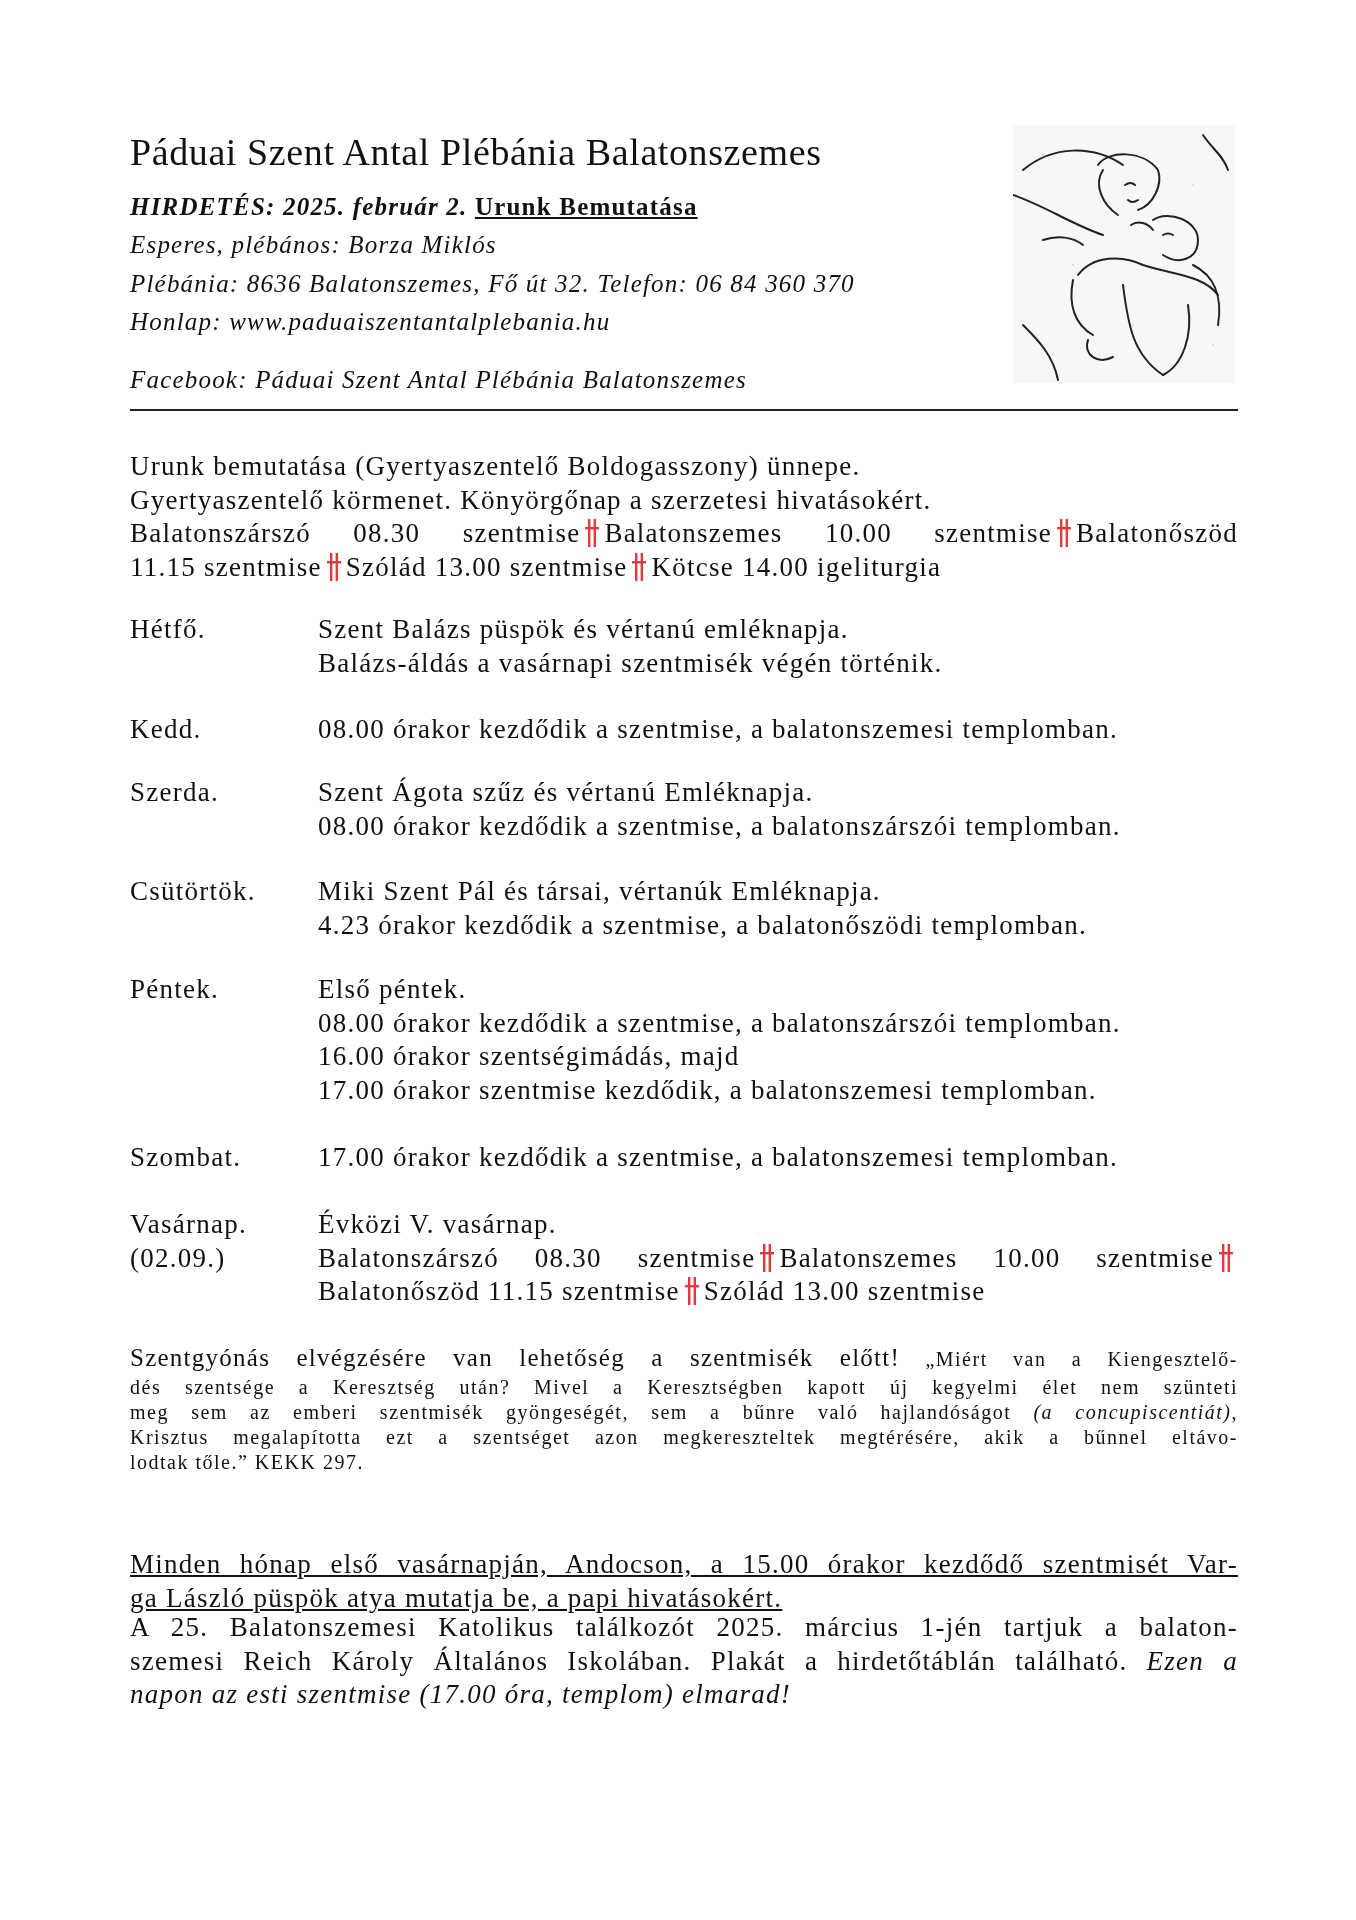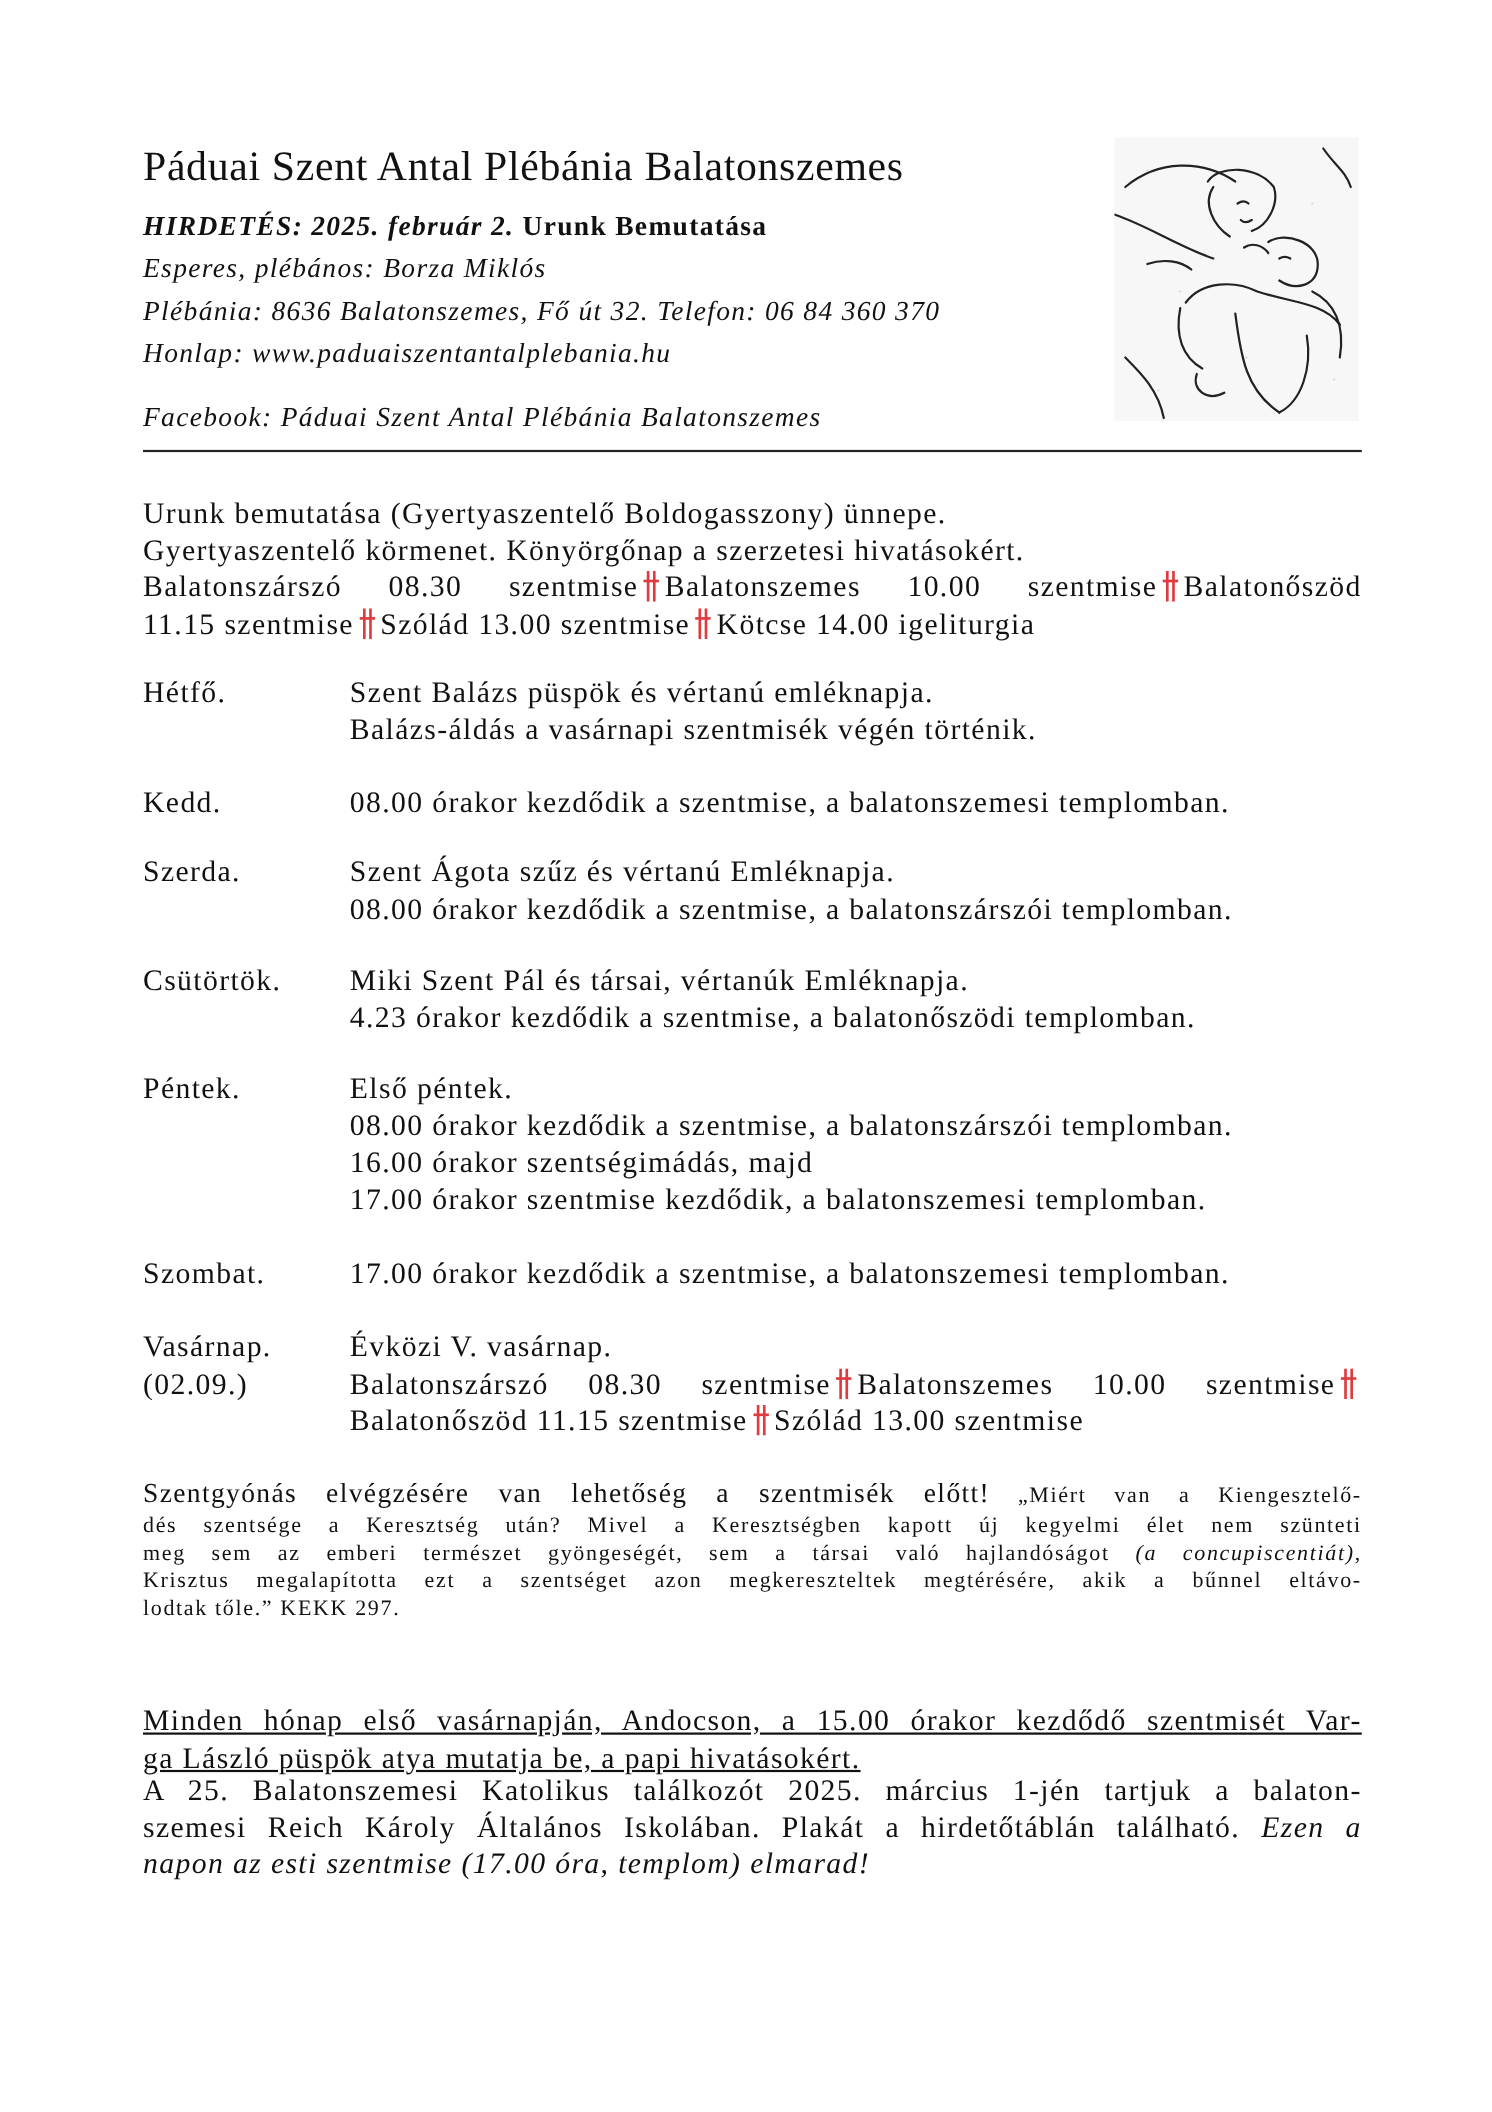--- a/index.html
+++ b/index.html
@@ -12,21 +12,21 @@
   .abs { position: absolute; text-align: right; }
   .title {
     left: 0; top: 130px; font-size: 38px; letter-spacing: 0.6px;
     font-family: "Liberation Serif", "DejaVu Serif", serif; white-space: nowrap;
   }
   .hdr-line {
     left: 0; font-size: 25px; letter-spacing: 1.2px; white-space: nowrap;
     font-family: "Liberation Serif", "DejaVu Serif", serif;
   }
   .hdr-line.it { font-style: italic; }
-  .bold { font-weight: bold; }
+  .bold { font-weight: bold; text-decoration: underline; }
   .bi { font-weight: bold; font-style: italic; }
   .rule { left: 0; top: 409px; width: 1108px; height: 0; border-top: 2px solid #222; }
   .portrait {
     position: absolute; left: 1013px; top: 125px; width: 222px; height: 258px;
     background: #fafafa; overflow: hidden;
   }
   .body-text {
     font-family: "Liberation Serif", "DejaVu Serif", serif;
     font-size: 27px; letter-spacing: 1.25px; line-height: 33.5px; white-space: nowrap;
   }
@@ -167,21 +167,21 @@
     </div>
   </div>
 
   <div class="para small" style="top:1342px;">
     <div class="just" style="line-height:32px;">
       <span class="big-inline">Szentgyónás elvégzésére van lehetőség a szentmisék előtt!</span>
       <span>„Miért van a Kiengesztelő-</span>
     </div>
     <div class="just">dés szentsége a Keresztség után? Mivel a Keresztségben kapott új kegyelmi élet nem szünteti</div>
     <div class="just">
-      <span>meg sem az emberi természet gyöngeségét, sem a társai való hajlandóságot</span>
+      <span>meg sem az emberi szentmisék gyöngeségét, sem a bűnre való hajlandóságot</span>
       <span><span class="it">(a concupiscentiát)</span><span>,</span></span>
     </div>
     <div class="just">Krisztus megalapította ezt a szentséget azon megkereszteltek megtérésére, akik a bűnnel eltávo-</div>
     <div>lodtak tőle.” KEKK 297.</div>
   </div>
 
   <div class="para body-text" style="top:1548px;text-decoration:underline;">
     <div class="just">Minden hónap első vasárnapján, Andocson, a 15.00 órakor kezdődő szentmisét Var-</div>
     <div>ga László püspök atya mutatja be, a papi hivatásokért.</div>
   </div>

